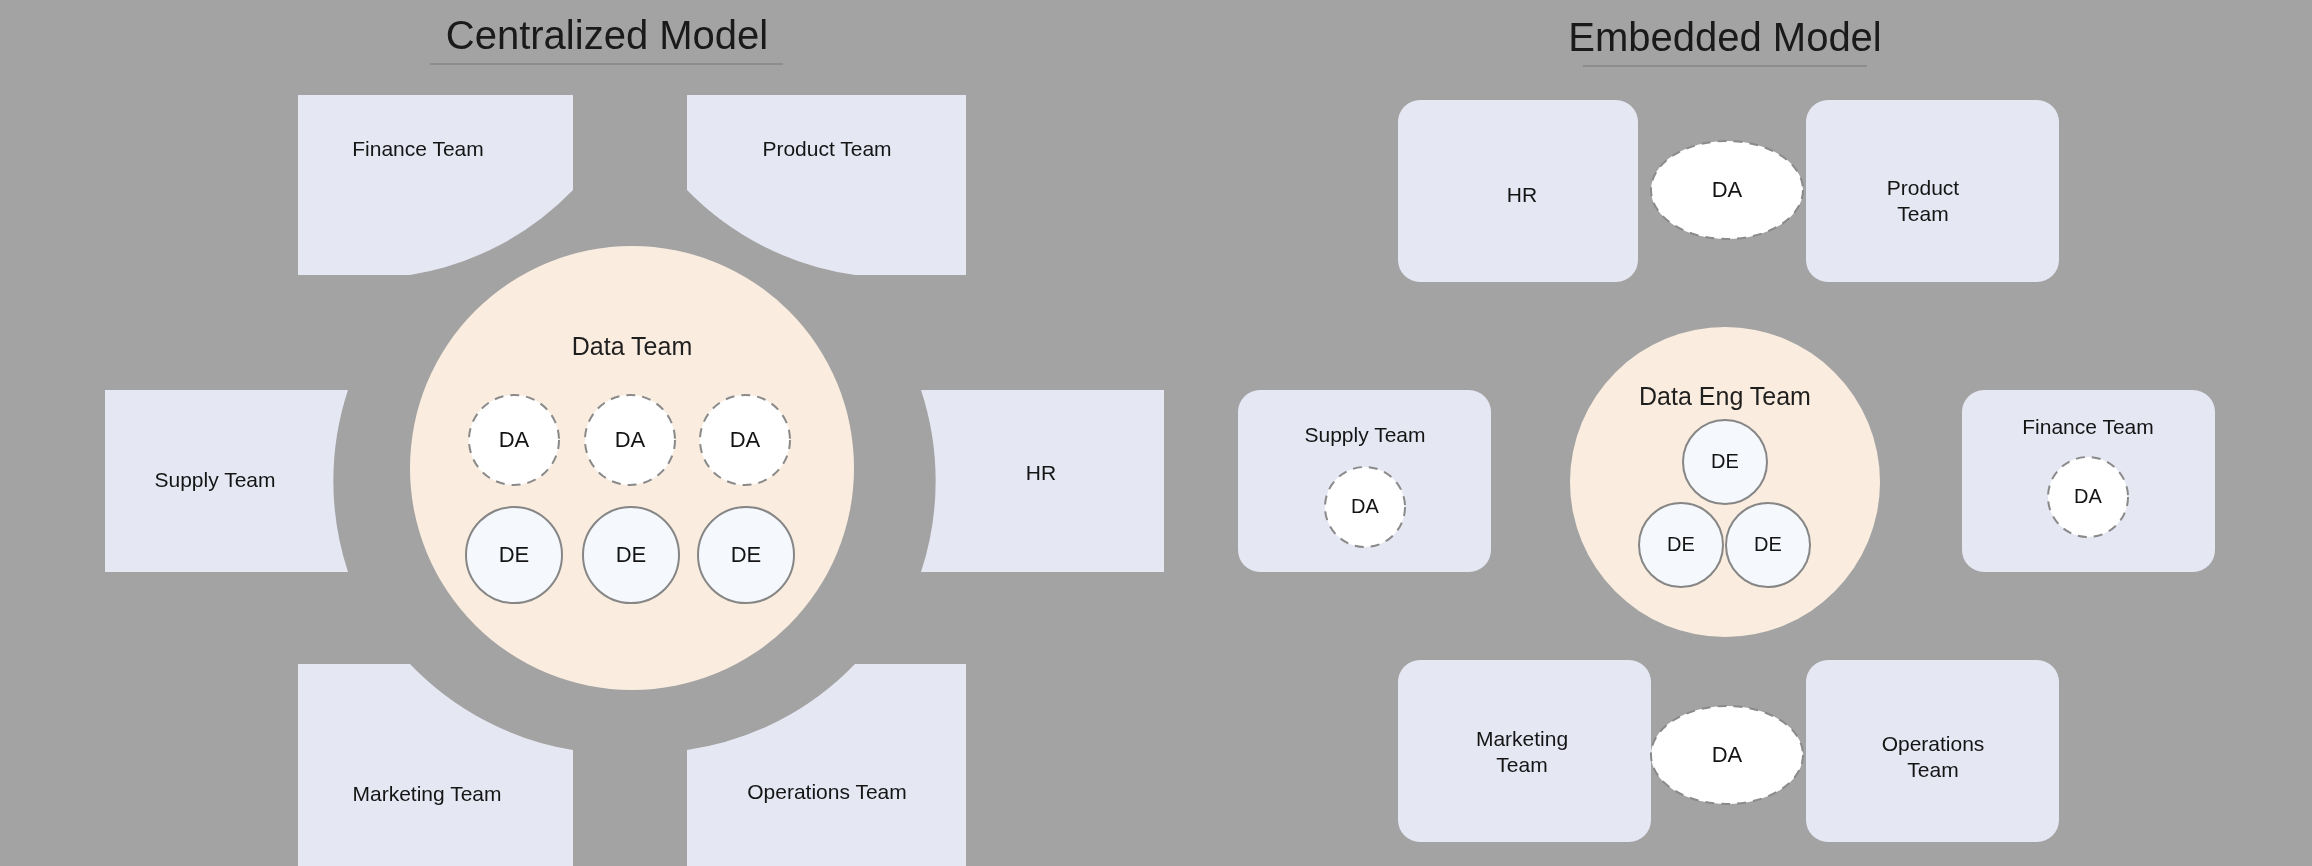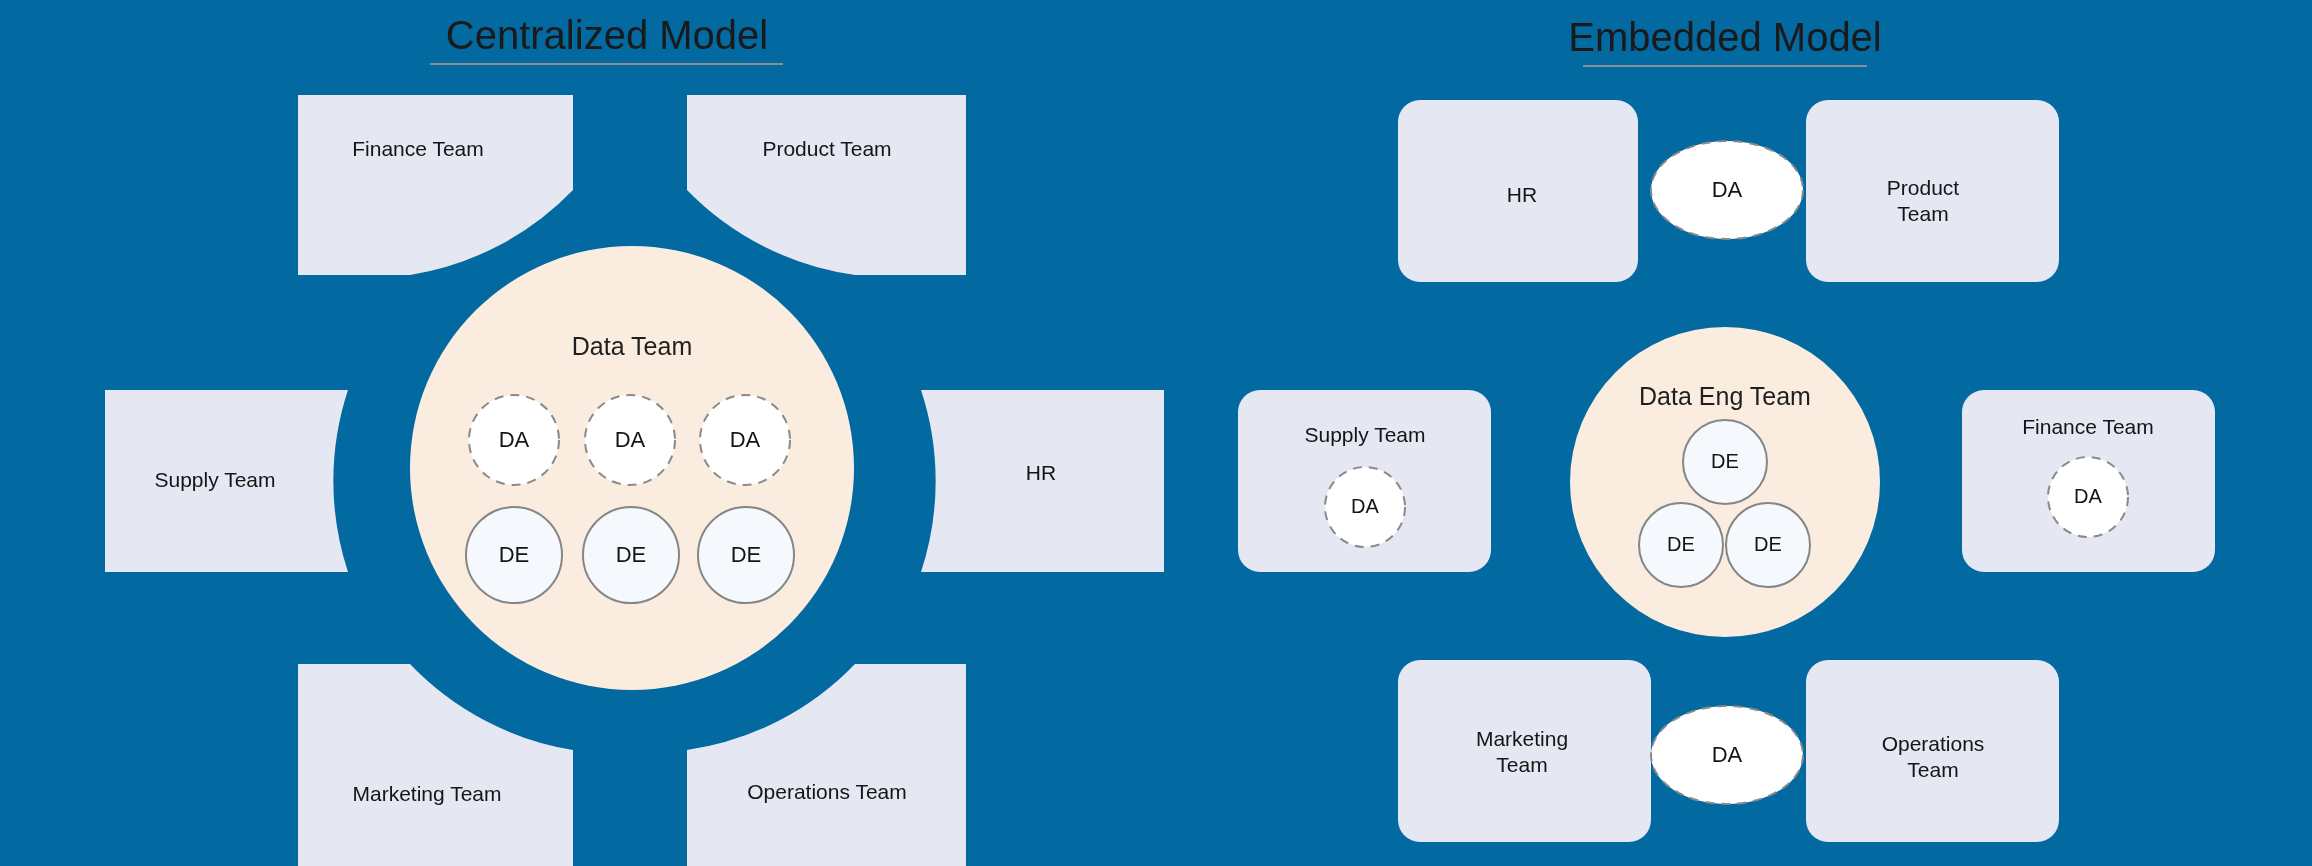--- a/index.html
+++ b/index.html
@@ -11,21 +11,21 @@
   body {
     width: 2312px;
     height: 866px;
     font-family: "Liberation Sans", sans-serif;
     overflow: hidden;
   }
   #canvas {
     position: relative;
     width: 2312px;
     height: 866px;
-    background: #0369a1;
+    background: #a3a3a3;
   }
   .diagram-svg {
     position: absolute;
     top: 0;
     left: 0;
     width: 2312px;
     height: 866px;
   }
   .title-text {
     font-family: "Liberation Sans", sans-serif;

